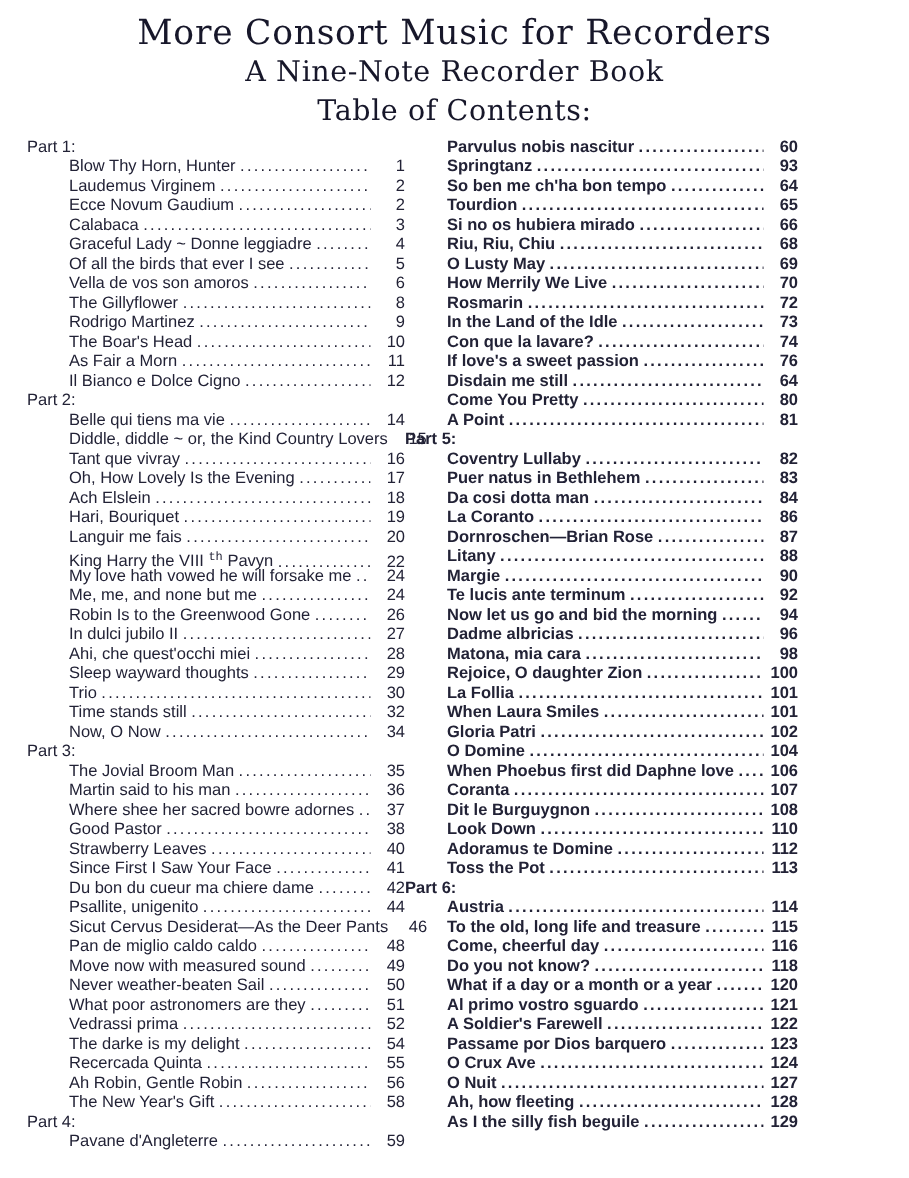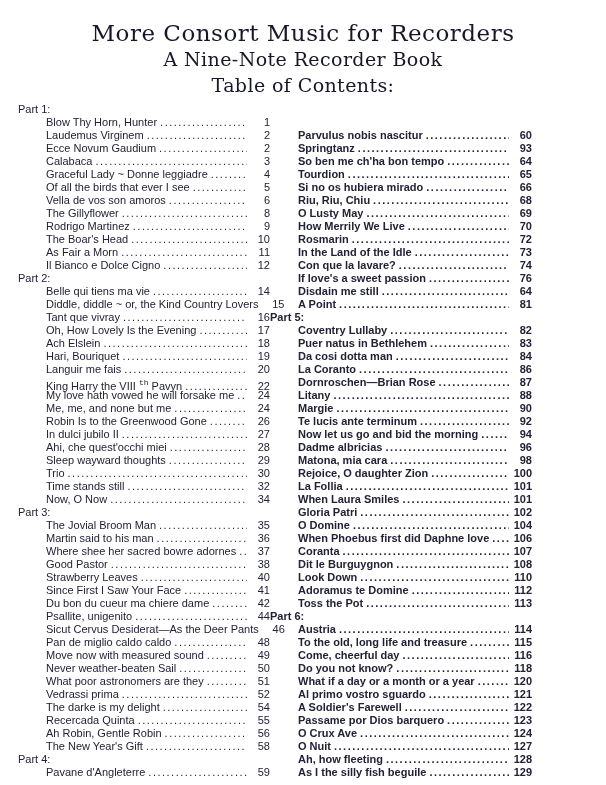--- a/index.html
+++ b/index.html
@@ -7,34 +7,33 @@
     width: 606px;
     height: 785px;
     background: #ffffff;
     color: #1e1e2e;
     font-family: "Liberation Sans", sans-serif;
     overflow: hidden;
   }
   .page { width: 606px; height: 785px; position: relative; }
   .header {
     text-align: center;
-    padding-top: 20px;
+    padding-top: 9px;
     font-family: "DejaVu Serif", serif;
     color: #17172a;
   }
   .title   { font-size: 23px; line-height: 27px; letter-spacing: 0.5px; }
   .subtitle{ font-size: 19px; line-height: 25px; letter-spacing: 0.4px; }
   .toc-heading { font-size: 19px; line-height: 24px; margin-top: 1px; letter-spacing: 0.4px; }
   .columns {
     display: flex;
     margin-top: 6px;
     font-size: 11px;
     line-height: 13px;
     color: #222236;
-    align-items: flex-end;
   }
   .col-left  { margin-left: 18px;  width: 252px; flex: 0 0 auto; }
   .col-right {  width: 262px; flex: 0 0 auto; font-weight: bold; }
   .part { height: 13px; }
   .entry {
     display: flex;
     align-items: baseline;
     padding-left: 28px;
     height: 13px;
   }
@@ -432,20 +431,25 @@
     <span class="dots"></span>
     <span class="enum">76</span>
   </div>
 
   <div class="entry">
     <span class="etitle">Disdain me still</span>
     <span class="dots"></span>
     <span class="enum">64</span>
   </div>
 
+  <div class="entry">
+    <span class="etitle">Come You Pretty</span>
+    <span class="dots"></span>
+    <span class="enum">80</span>
+  </div>
 
   <div class="entry">
     <span class="etitle">A Point</span>
     <span class="dots"></span>
     <span class="enum">81</span>
   </div>
 
   <div class="part">Part 5:</div>
 
   <div class="entry">

